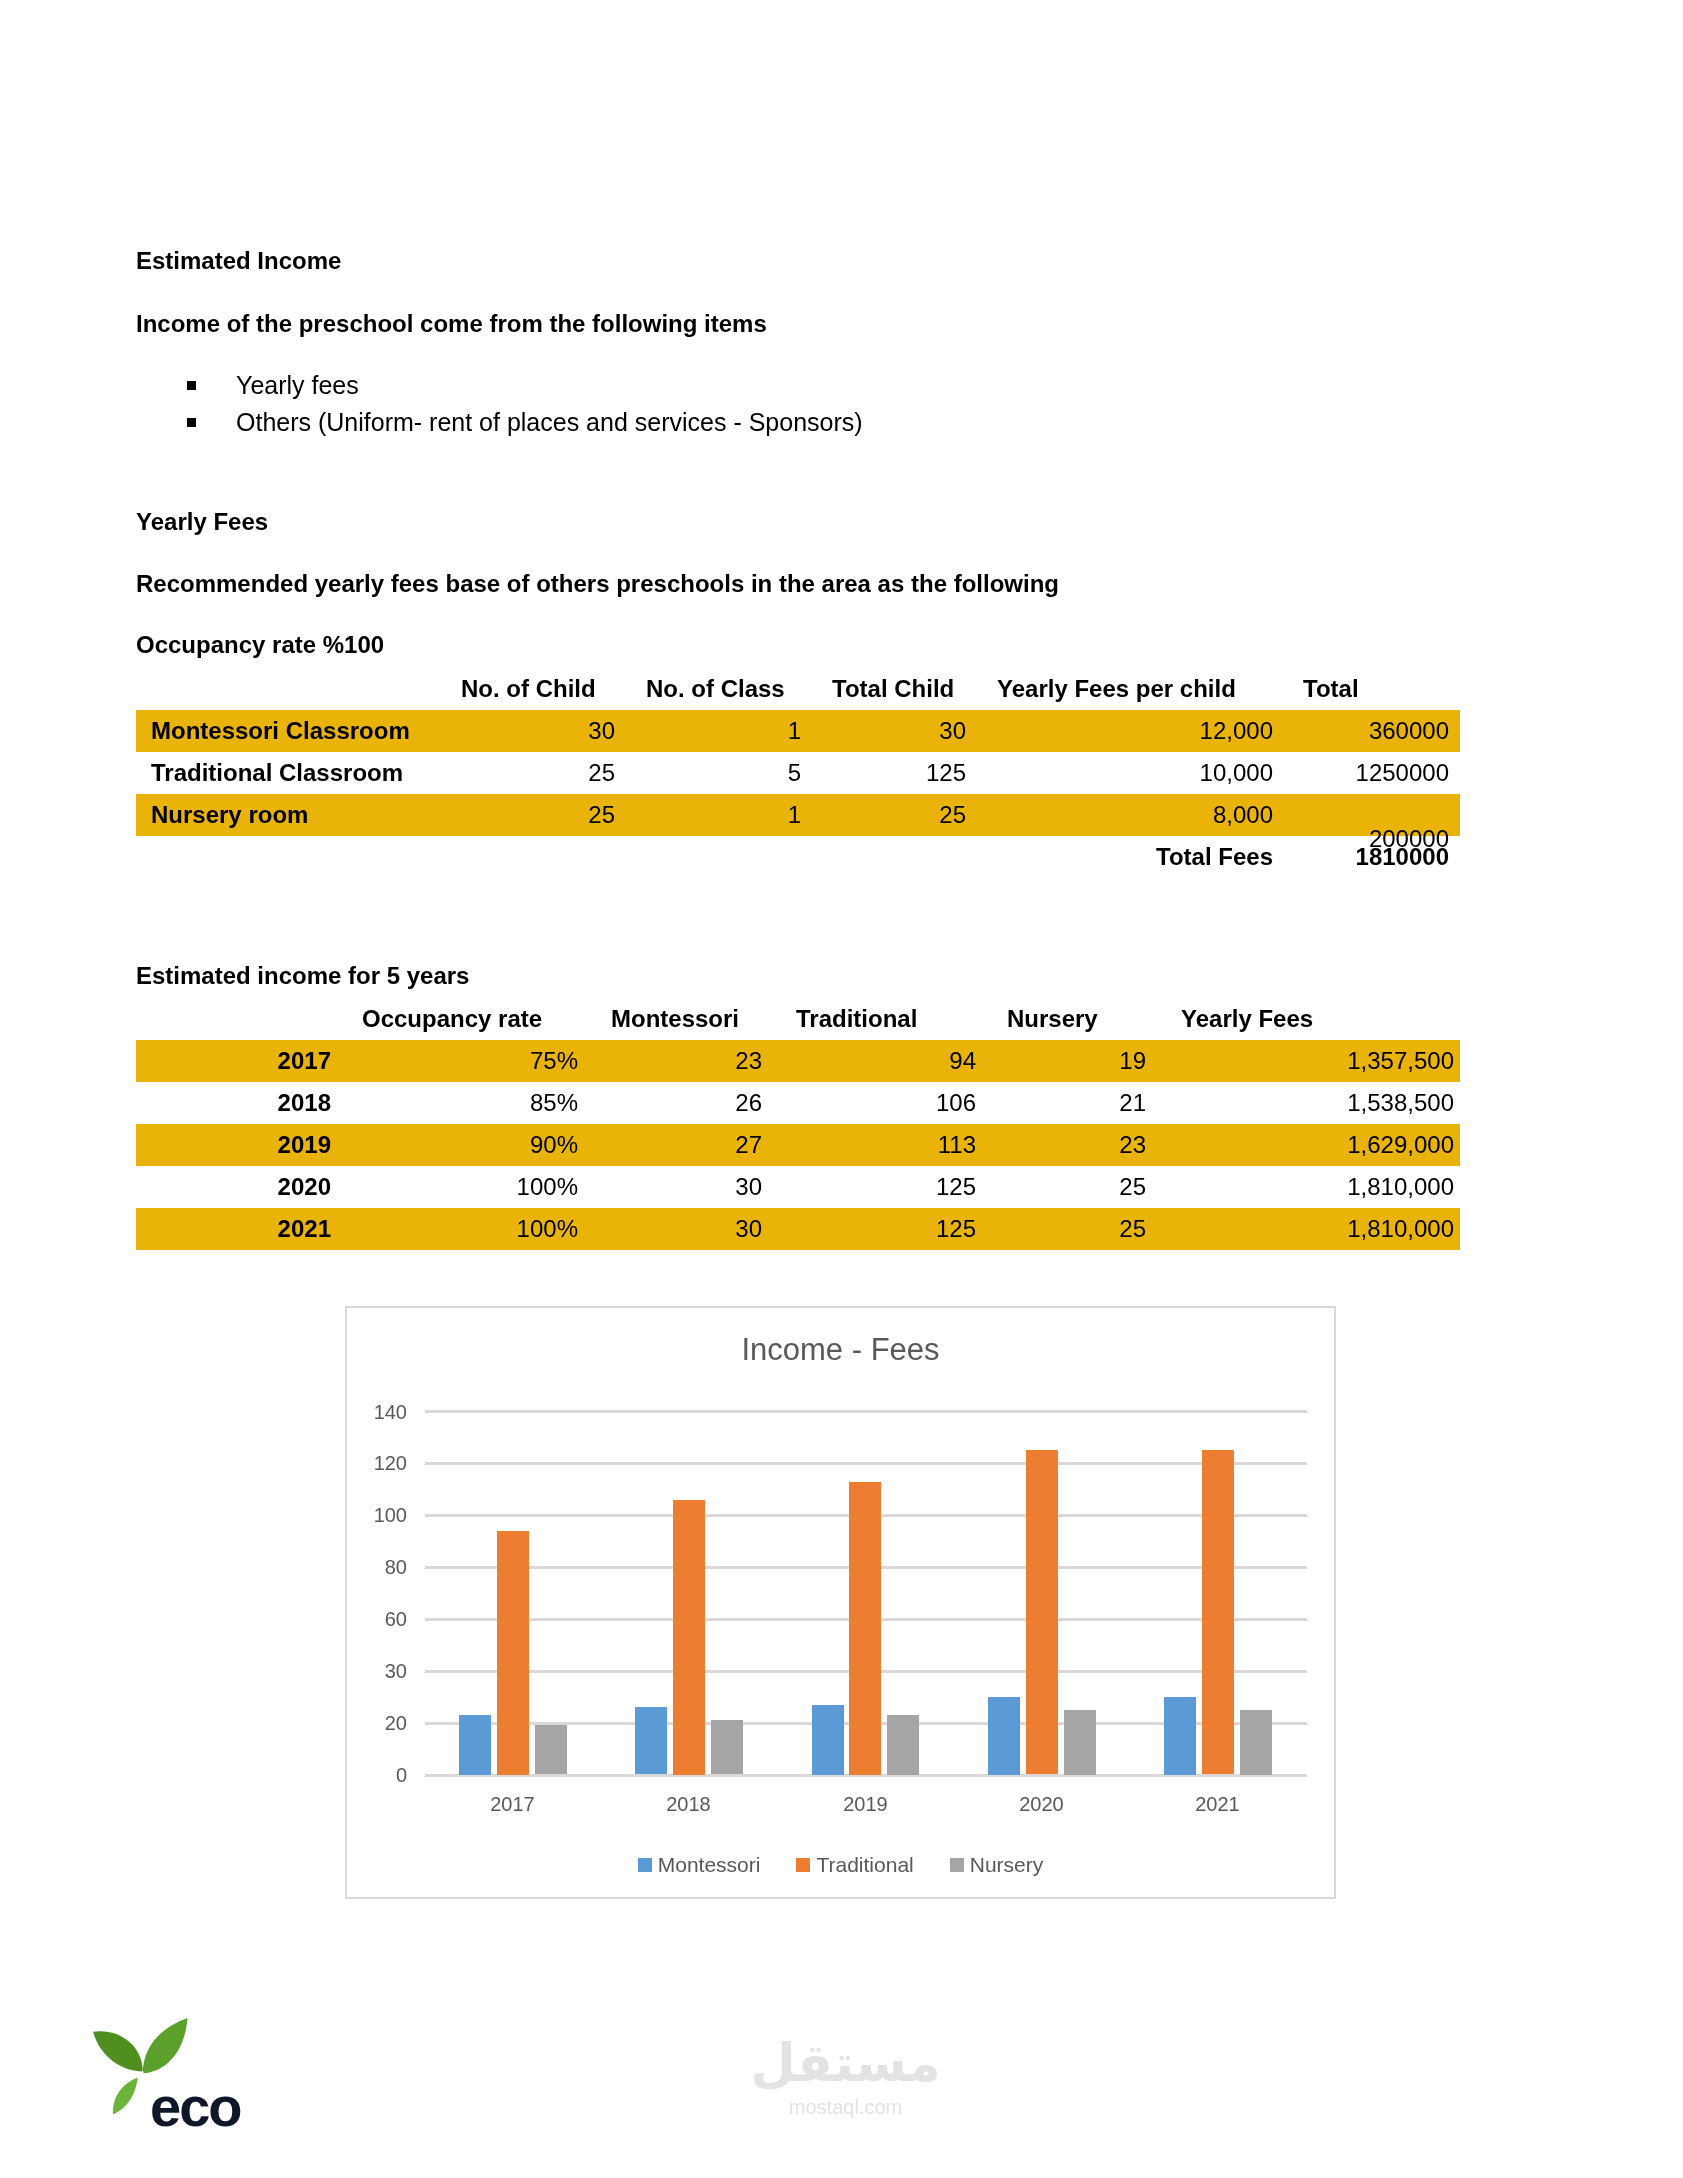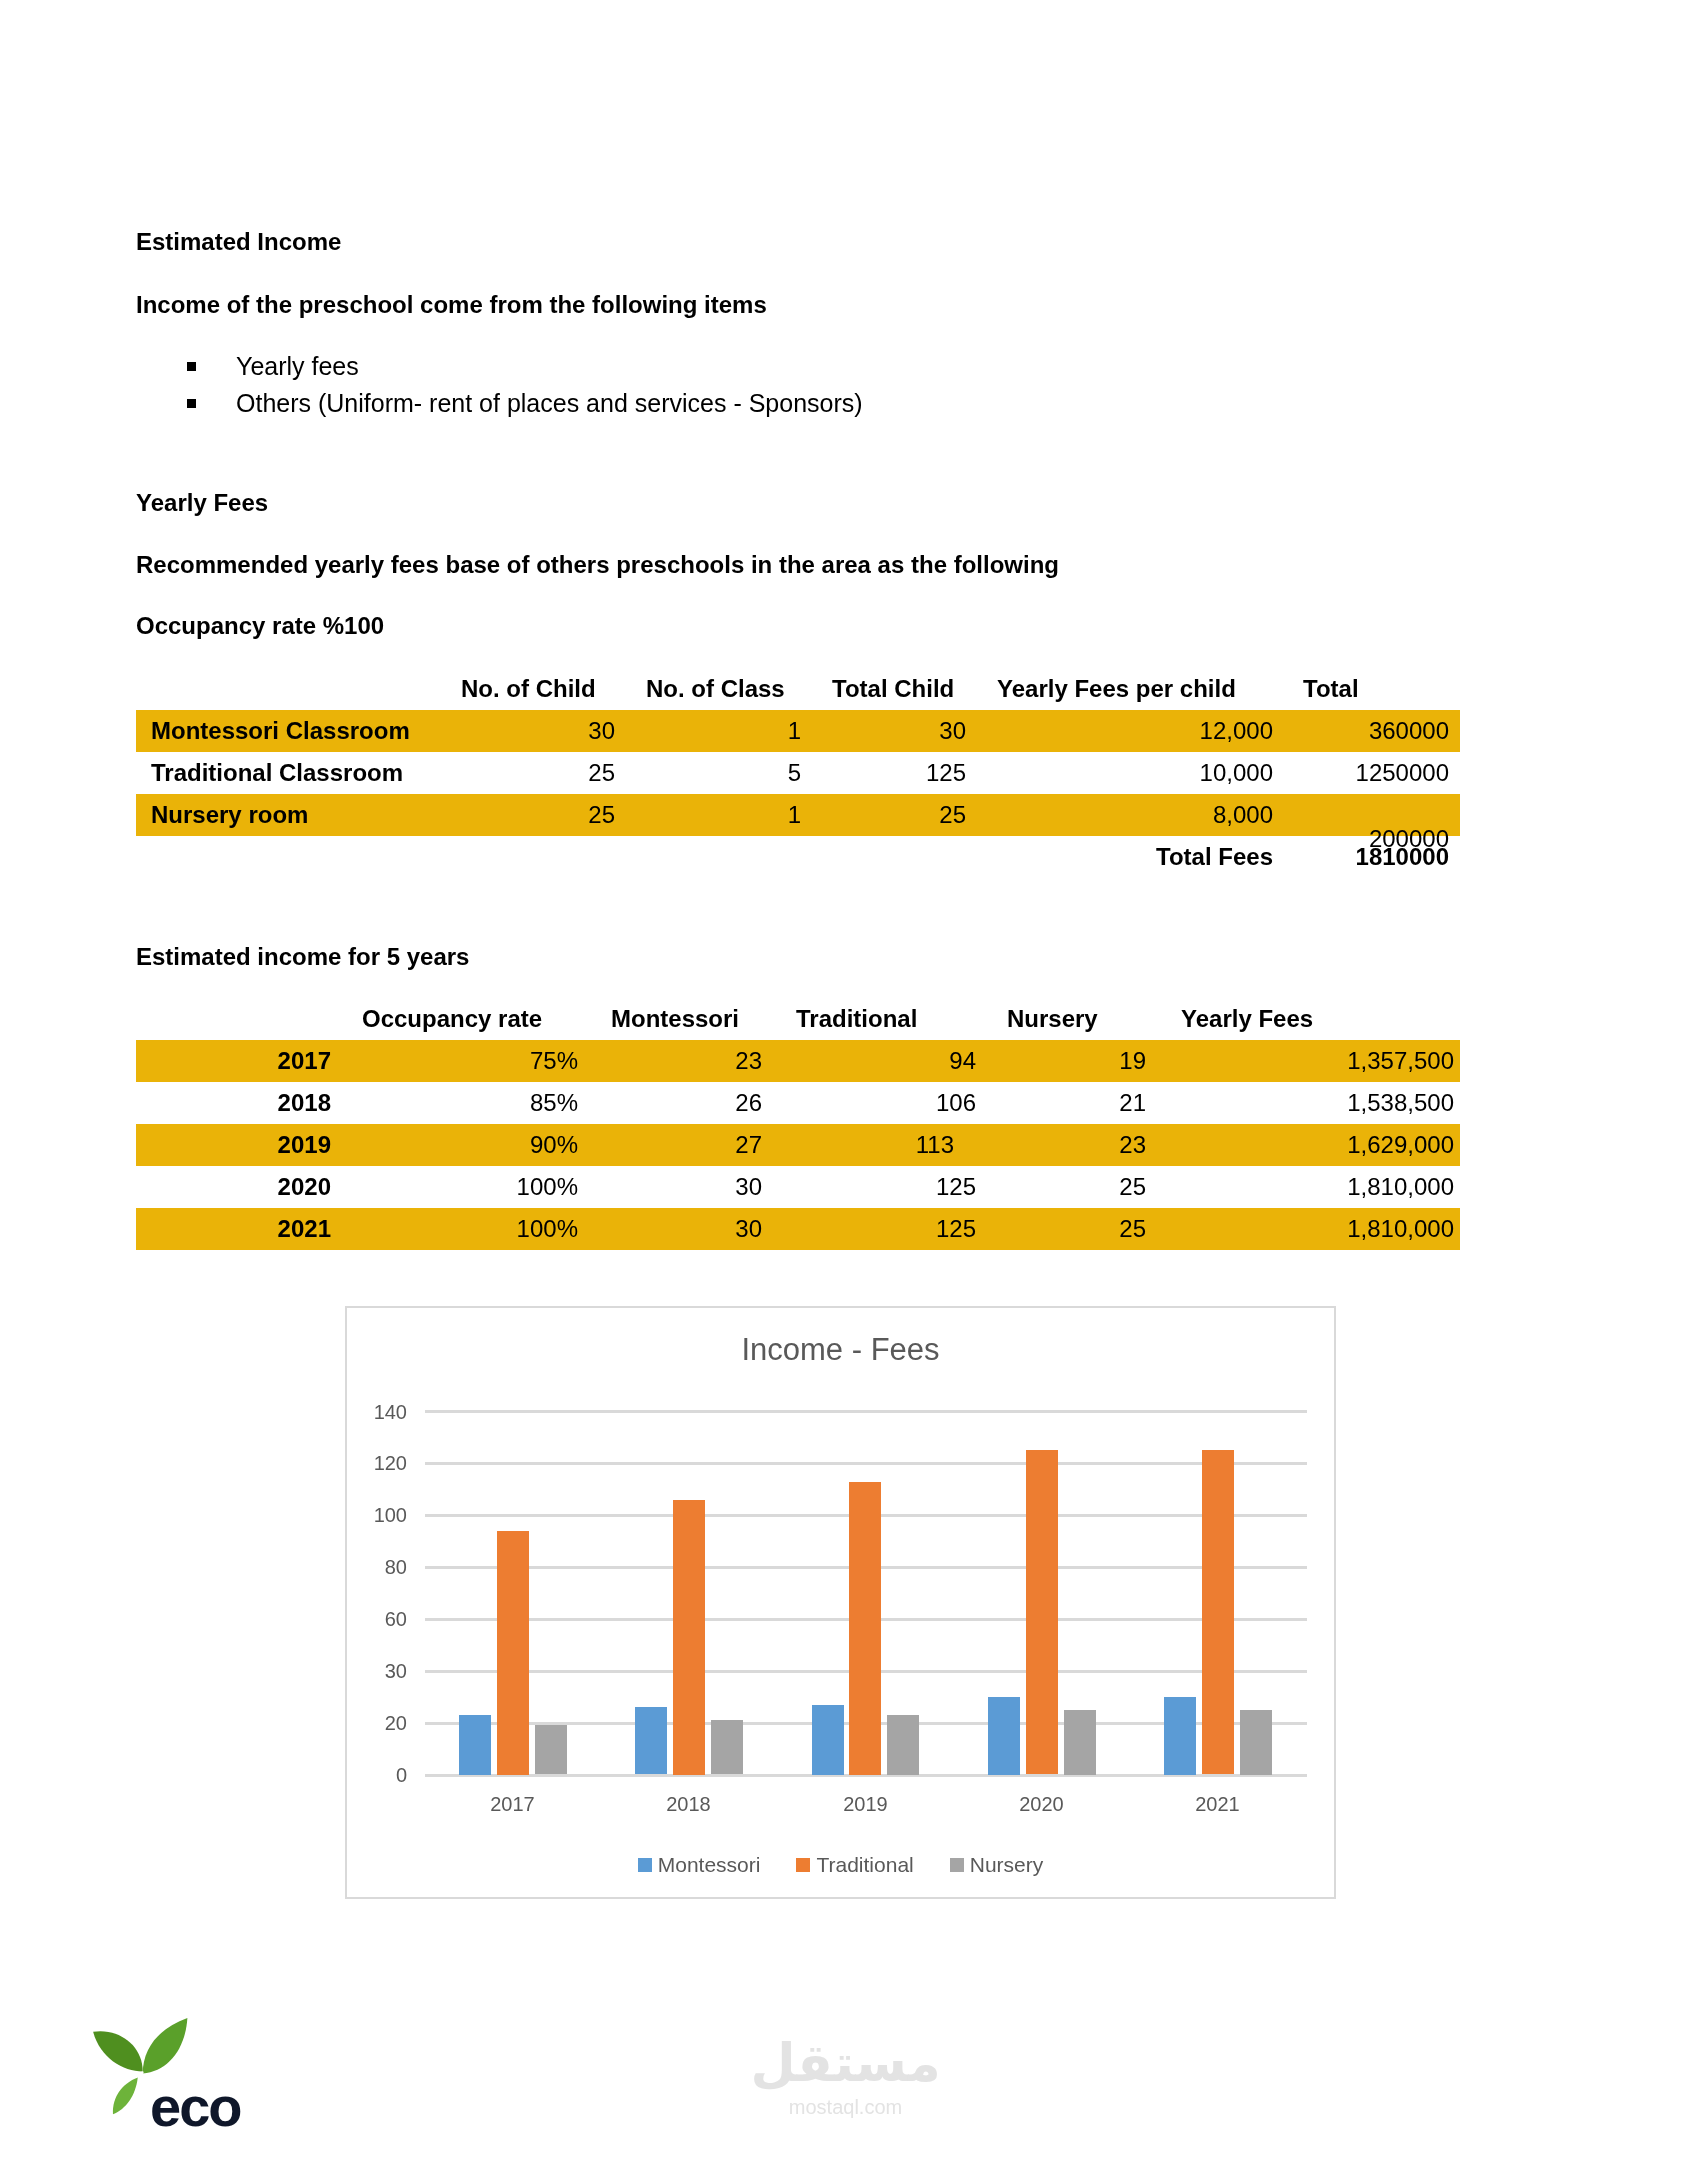--- a/index.html
+++ b/index.html
@@ -1,18 +1,18 @@
 <!DOCTYPE html>
 <html><head>
 <meta charset="utf-8">
 <style>
   html, body { margin: 0; padding: 0; background: #ffffff; }
   body { width: 1684px; height: 2178px; position: relative; overflow: hidden;
          font-family: "Liberation Sans", "DejaVu Sans", sans-serif; color: #000; }
-  .abs { position: absolute; }
+  .abs { position: absolute; margin-top: 19px; }
   .h { font-weight: bold; font-size: 24px; line-height: 30px; white-space: nowrap; }
   .bullet-list { left: 179px; top: 348px; font-size: 25px; line-height: 37px; }
   .bullet-item { position: relative; padding-left: 57px; white-space: nowrap; }
   .bullet-mark { position: absolute; left: 8px; top: 14px; width: 9px; height: 9px; background: #000; }
 
   .tbl { position: absolute; left: 136px; width: 1324px; font-size: 24px; }
   .tbl .row { position: relative; height: 42px; }
   .tbl .row.shade { background: #eab308; }
   .tbl .cell { position: absolute; top: 0; height: 42px; line-height: 42px; white-space: nowrap; }
   .tbl .hdr .cell { font-weight: bold; }
@@ -119,21 +119,21 @@
     <span class="cell r" style="right:882px;">85%</span>
     <span class="cell r" style="right:698px;">26</span>
     <span class="cell r" style="right:484px;text-align:center;">106</span>
     <span class="cell r" style="right:314px;">21</span>
     <span class="cell r" style="right:6px;">1,538,500</span>
   </div>
   <div class="row shade">
     <span class="cell r b" style="right:1129px;">2019</span>
     <span class="cell r" style="right:882px;">90%</span>
     <span class="cell r" style="right:698px;">27</span>
-    <span class="cell r" style="right:506px;">113</span>
+    <span class="cell r" style="right:484px;">113</span>
     <span class="cell r" style="right:314px;">23</span>
     <span class="cell r" style="right:6px;">1,629,000</span>
   </div>
   <div class="row">
     <span class="cell r b" style="right:1129px;">2020</span>
     <span class="cell r" style="right:882px;">100%</span>
     <span class="cell r" style="right:698px;">30</span>
     <span class="cell r" style="right:484px;">125</span>
     <span class="cell r" style="right:314px;">25</span>
     <span class="cell r" style="right:6px;">1,810,000</span>

